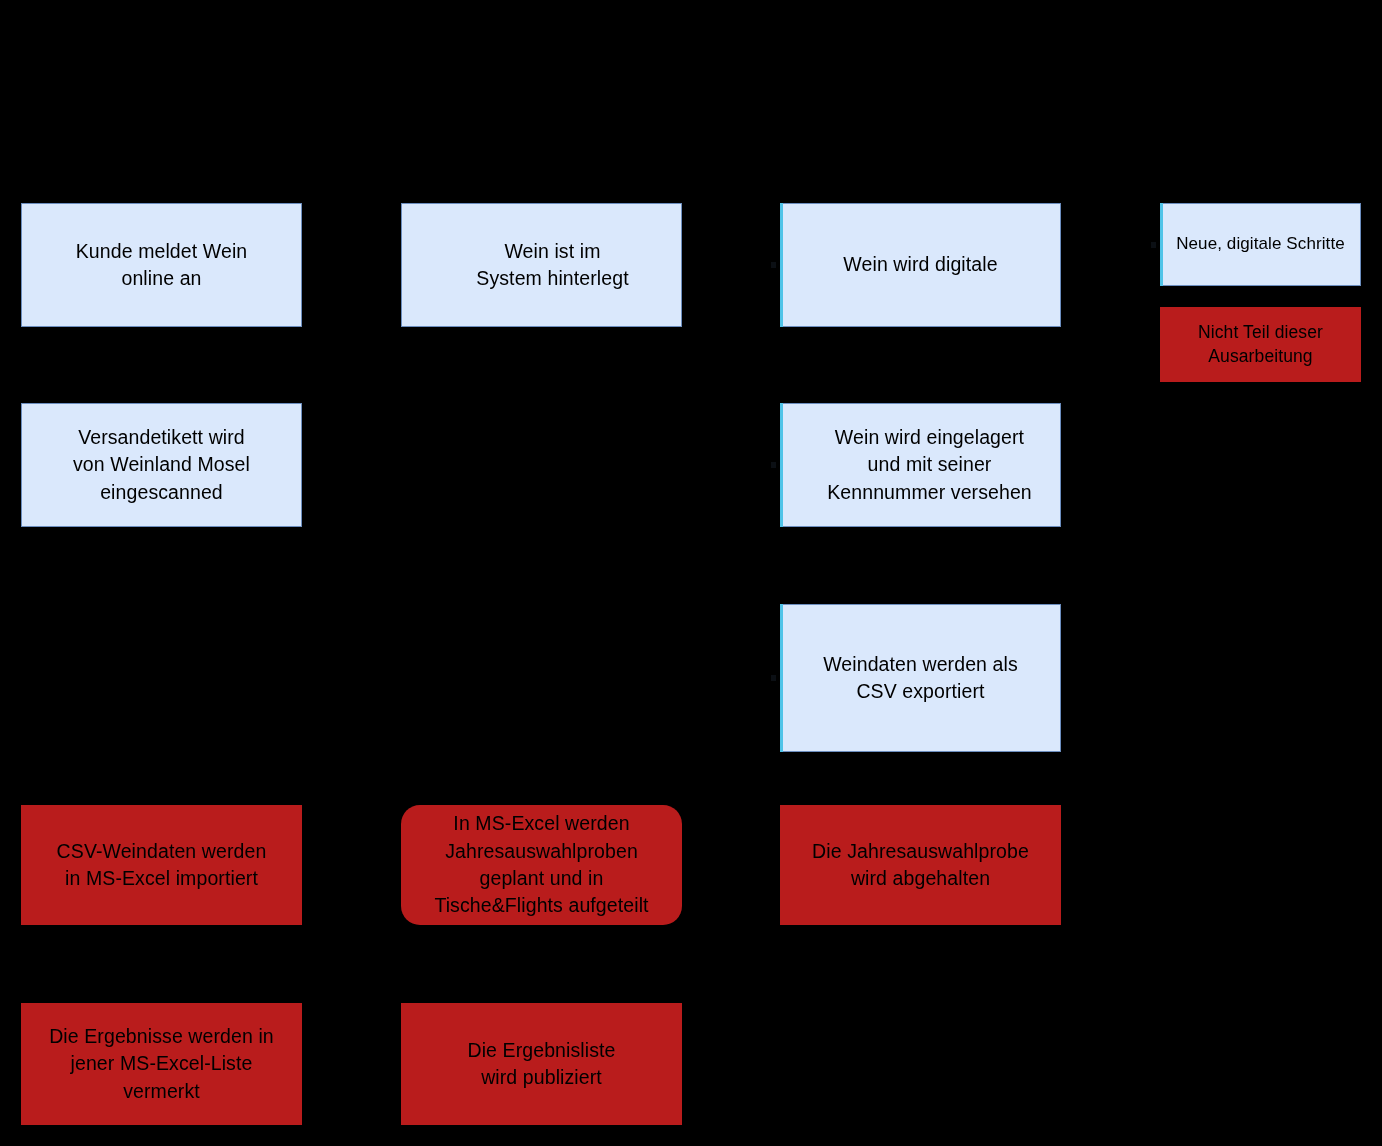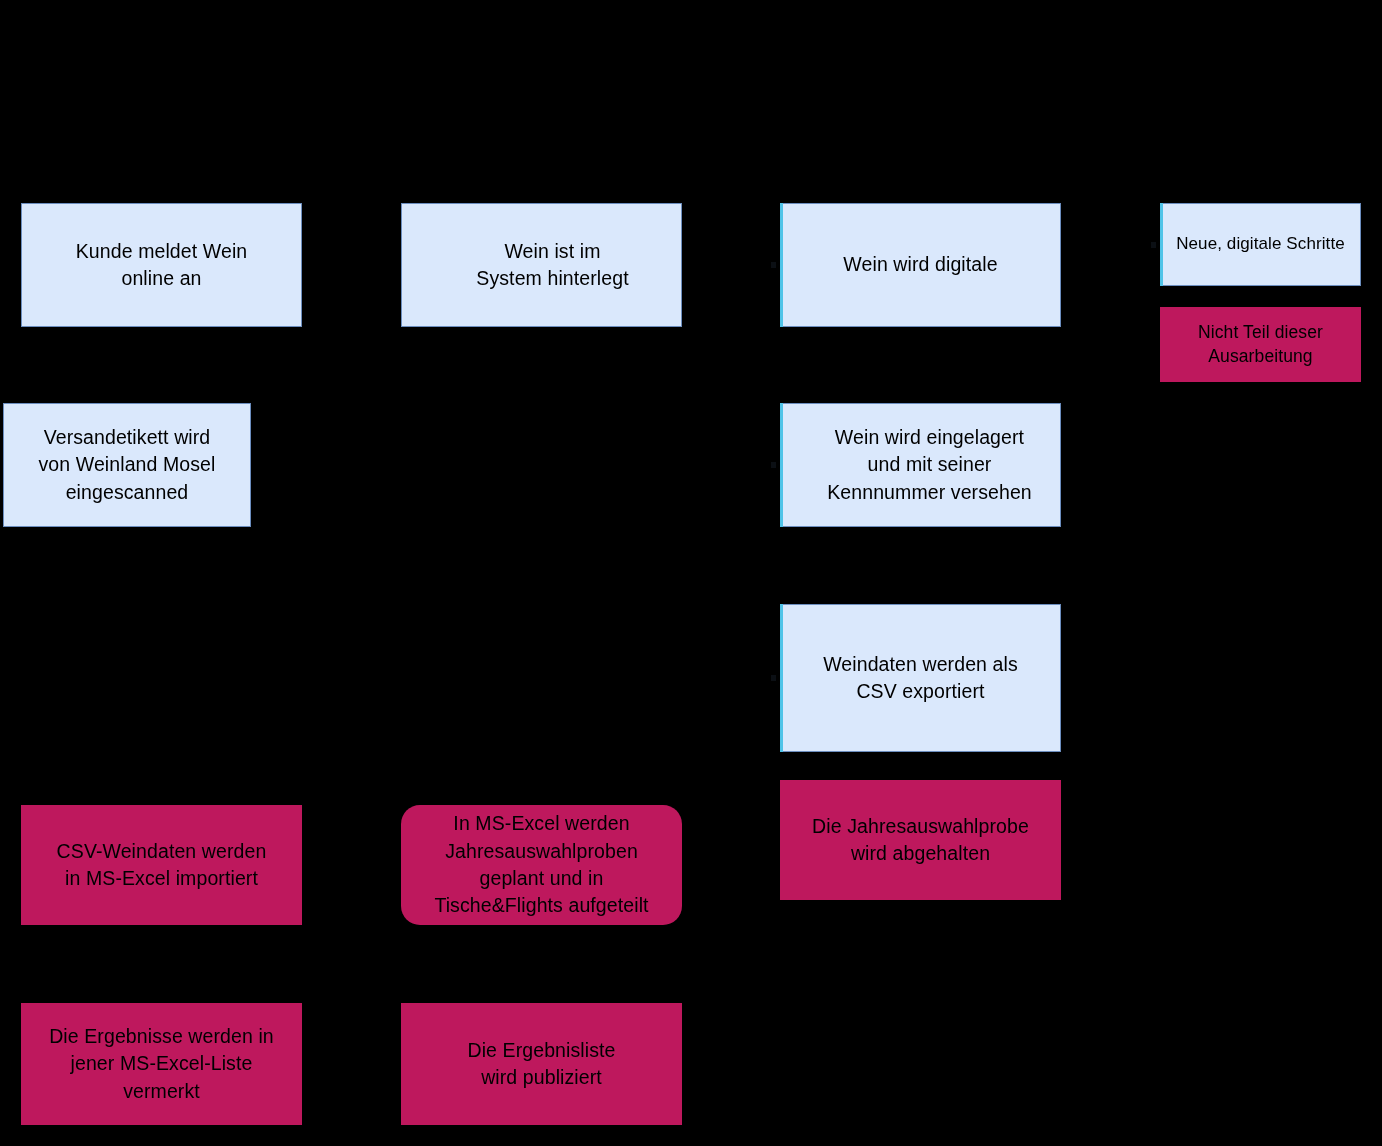--- a/index.html
+++ b/index.html
@@ -37,21 +37,21 @@
     padding: 2px 6px;
     white-space: pre-line;
   }
 
   .node.blue {
     background: #dae8fc;
     border: 1px solid #6c8ebf;
   }
 
   .node.white {
-    background: #be185d;
+    background: #b91c1c;
     border: 0;
   }
 
   
   .node.hl::before {
     content: "";
     position: absolute;
     left: -1px;
     top: -1px;
     bottom: -1px;
@@ -90,41 +90,41 @@
   <div class="node blue" style="left:401px; top:203px; width:281px; height:124px;padding-left:28px;">Wein ist im
 System hinterlegt</div>
 
   <div class="node blue hl" style="left:780px; top:203px; width:281px; height:124px;">Wein wird digitale</div>
 
   <div class="node blue hl legend-title" style="left:1160px; top:203px; width:201px; height:83px;">Neue, digitale Schritte</div>
 
   <div class="node white legend-note" style="left:1160px; top:307px; width:201px; height:75px;">Nicht Teil dieser
 Ausarbeitung</div>
 
-  <div class="node blue" style="left:3px; top:403px; width:248px; height:124px;text-align:center;">Versandetikett wird
+  <div class="node blue" style="left:21px; top:403px; width:281px; height:124px;text-align:center;">Versandetikett wird
 von Weinland Mosel
 eingescanned</div>
 
 
   <div class="node blue hl" style="left:780px; top:403px; width:281px; height:124px;padding-left:24px;">Wein wird eingelagert
 und mit seiner
 Kennnummer versehen</div>
 
   <div class="node blue hl" style="left:780px; top:604px; width:281px; height:148px;">Weindaten werden als
 CSV exportiert</div>
 
   <div class="node white" style="left:21px; top:805px; width:281px; height:120px;">CSV-Weindaten werden
 in MS-Excel importiert</div>
 
   <div class="node white" style="left:401px; top:805px; width:281px; height:120px;border-radius:19px;">In MS-Excel werden
 Jahresauswahlproben
 geplant und in
 Tische&amp;Flights aufgeteilt</div>
 
-  <div class="node white" style="left:780px; top:780px; width:281px; height:120px;">Die Jahresauswahlprobe
+  <div class="node white" style="left:780px; top:805px; width:281px; height:120px;">Die Jahresauswahlprobe
 wird abgehalten</div>
 
   <div class="node white" style="left:21px; top:1003px; width:281px; height:122px;">Die Ergebnisse werden in
 jener MS-Excel-Liste
 vermerkt</div>
 
   <div class="node white" style="left:401px; top:1003px; width:281px; height:122px;">Die Ergebnisliste
 wird publiziert</div>
 
 </div>

